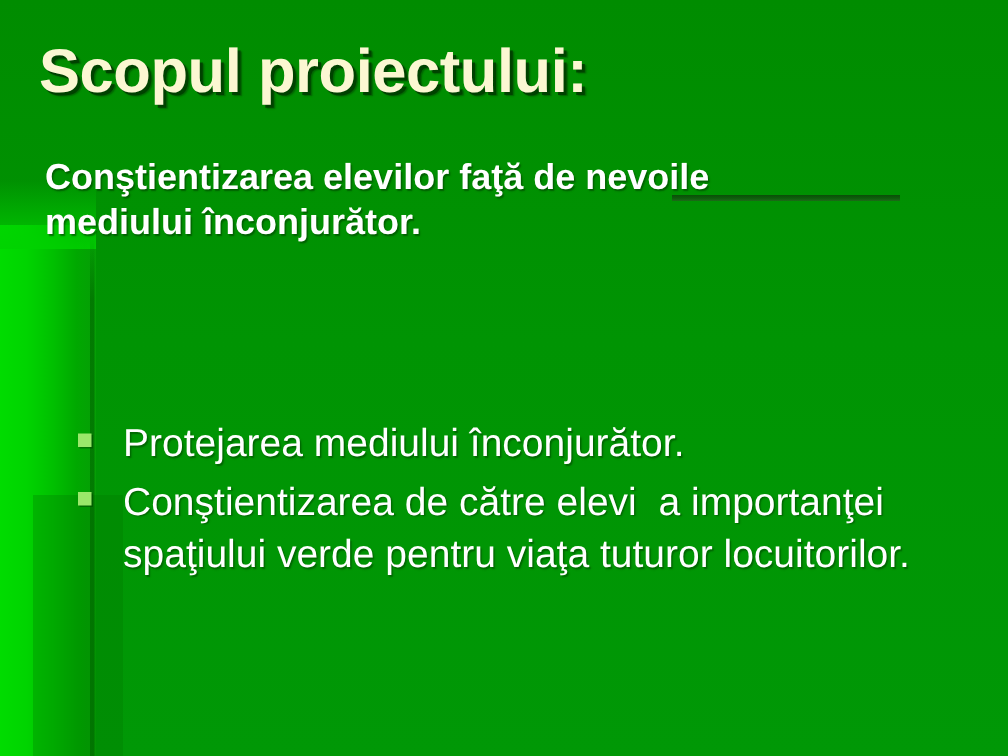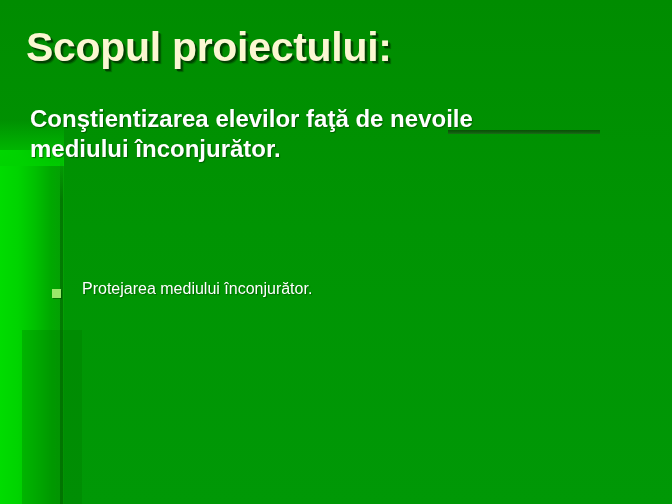--- a/index.html
+++ b/index.html
@@ -121,21 +121,21 @@
     top: 278px;
     width: 600px;
     margin: 0;
     padding: 0;
     list-style: none;
   }
   .bullet-item {
     position: relative;
     padding-left: 32px;
     margin-bottom: 5px;
-    font-size: 16px;
+    font-size: 26px;
     line-height: 1.32;
     color: #ffffff;
     text-shadow: 1px 1px 1px rgba(0,70,0,0.6);
   }
   .bullet-marker {
     position: absolute;
     left: 2px;
     top: 11px;
     width: 9px;
     height: 9px;
@@ -165,16 +165,20 @@
     <div class="subtitle">Conştientizarea elevilor faţă de nevoile mediului înconjurător.</div>
 
     <div class="divider-line"></div>
 
 
     <ul class="bullet-list">
       <li class="bullet-item">
         <span class="bullet-marker"></span>
         <span class="bullet-text">Protejarea mediului înconjurător.</span>
       </li>
+      <li class="bullet-item">
+        <span class="bullet-marker"></span>
+        <span class="bullet-text">Conştientizarea de către elevi  a importanţei spaţiului verde pentru viaţa tuturor locuitorilor.</span>
+      </li>
     </ul>
 
   </div>
 </div>
 
 </body></html>

